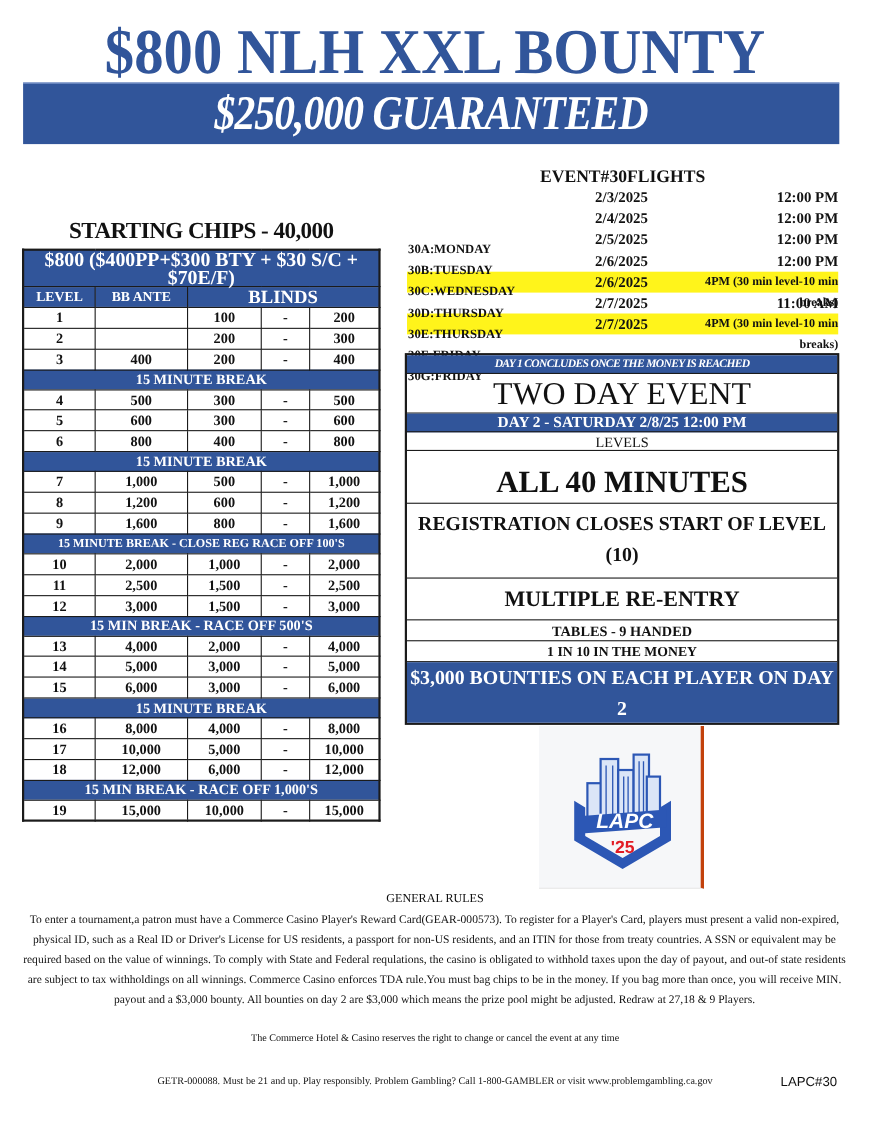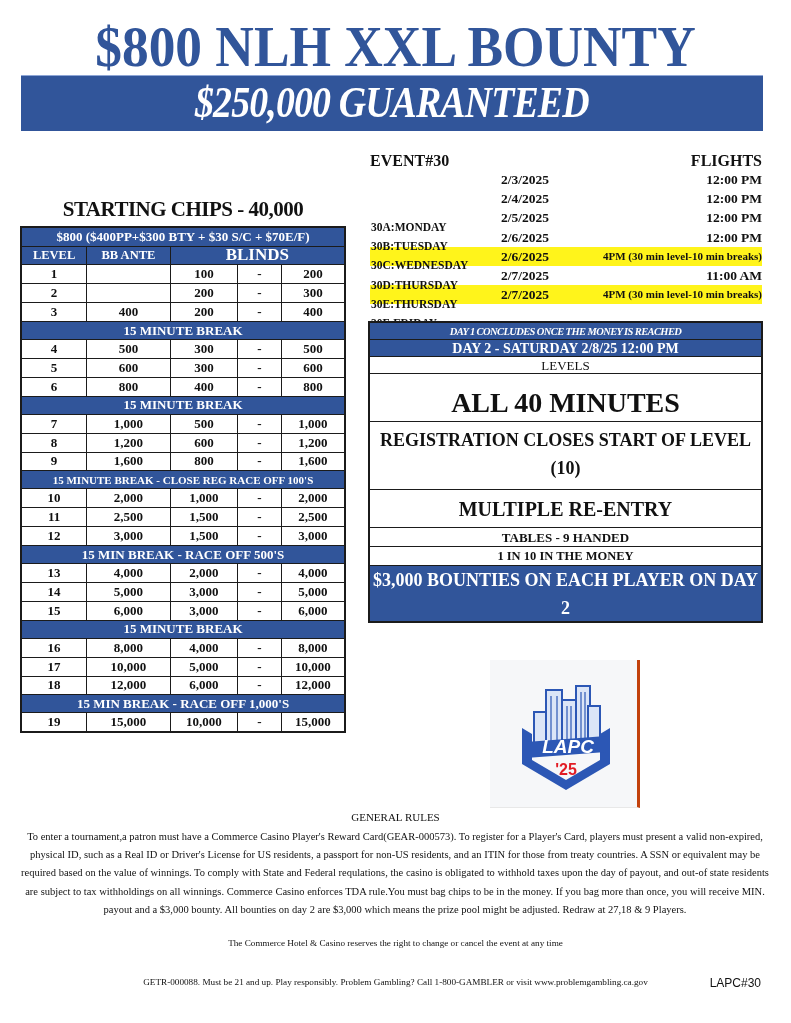--- a/index.html
+++ b/index.html
@@ -32,38 +32,38 @@
     border-collapse: collapse; border: 2px solid #1b1b1b;
     font-size: 13px; font-weight: bold;
   }
   table.blinds td {
     border: 1px solid #1b1b1b; text-align: center; height: 18.9px; line-height: 16px;
     padding: 0; font-weight: bold;
   }
   table.blinds tr.head td, table.blinds tr.brk td {
     background: #31559a; color: #fff;
   }
-  table.blinds tr.buyin td { font-size: 13px; height: 19px; }
+  table.blinds tr.buyin td { font-size: 18px; height: 19px; }
   table.blinds tr.colhead td { font-size: 12.5px; margin-left: 33px; }
   table.blinds tr.colhead td.blinds-h { font-size: 17px; }
   table.blinds tr.brk td { font-size: 13px; height: 18px; }
   table.blinds tr.brk td.small { font-size: 11px; }
   .c-lvl { width: 66px; }
   .c-ante { width: 84px; }
   .c-sb { width: 68px; }
   .c-dash { width: 44px; }
   .c-bb { width: 64px; }
 
   
   .flights { position: absolute; left: 370px; top: 151px; width: 392px; }
-  .flights .fhead { display: flex; justify-content: space-between; font-size: 16px; font-weight: bold; height: 19px; line-height: 19px; }
+  .flights .fhead { display: flex; justify-content: center; font-size: 16px; font-weight: bold; height: 19px; line-height: 19px; }
   .flights .frow { display: flex; height: 19.2px; line-height: 19.2px; font-size: 11.5px; font-weight: bold; }
   .flights .frow.hl { background: #fff41b; }
   .flights .frow .fname { width: 131px; padding-left: 1px; margin-top: 48px; }
-  .flights .frow .fdate { width: 100px; font-size: 13.5px; }
+  .flights .frow .fdate { width: 100px; font-size: 13.5px; margin-left: 40px; }
   .flights .frow .ftime { flex: 1; text-align: right; font-size: 13.5px; }
   .flights .frow .ftime.small { font-size: 11px; }
 
   
   .info {
     position: absolute; left: 368px; top: 321px; width: 395px;
     border: 2px solid #1b1b1b;
   }
   .info > div { text-align: center; border-bottom: 1px solid #1b1b1b; font-weight: bold; }
   .info > div:last-child { border-bottom: none; }
@@ -315,20 +315,21 @@
       <div class="frow hl">
         <span class="fname">30G:FRIDAY</span>
         <span class="fdate">2/7/2025</span>
         <span class="ftime small">4PM (30 min level-10 min breaks)</span>
       </div>
     </div>
 </div>
 
 <div class="info">
   <div class="i-day1">DAY 1 CONCLUDES ONCE THE MONEY IS REACHED</div>
+  <div class="i-twoday">TWO DAY EVENT</div>
   <div class="i-day2">DAY 2 - SATURDAY 2/8/25 12:00 PM</div>
   <div class="i-levels">LEVELS</div>
   <div class="i-all40">ALL 40 MINUTES</div>
   <div class="i-reg">REGISTRATION CLOSES START OF LEVEL (10)</div>
   <div class="i-reentry">MULTIPLE RE-ENTRY</div>
   <div class="i-tables">TABLES - 9 HANDED</div>
   <div class="i-itm">1 IN 10 IN THE MONEY</div>
   <div class="i-bounty">$3,000 BOUNTIES ON EACH PLAYER ON DAY 2</div>
 </div>
 

